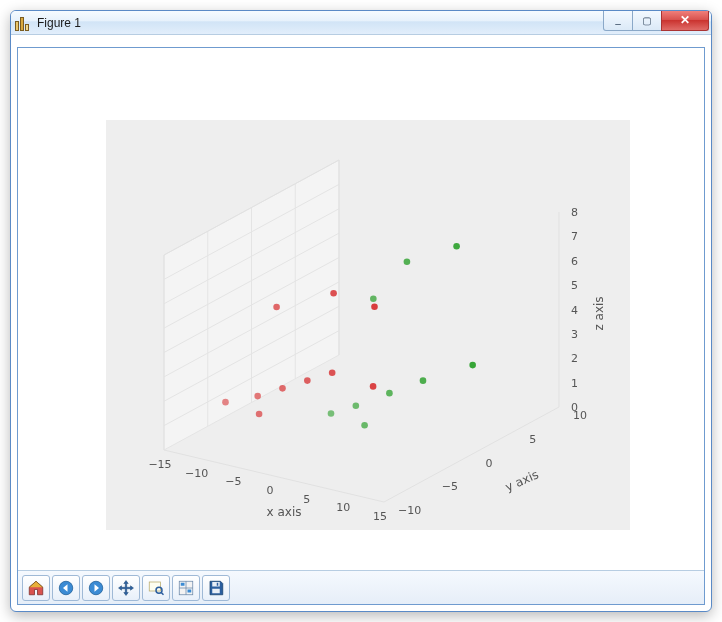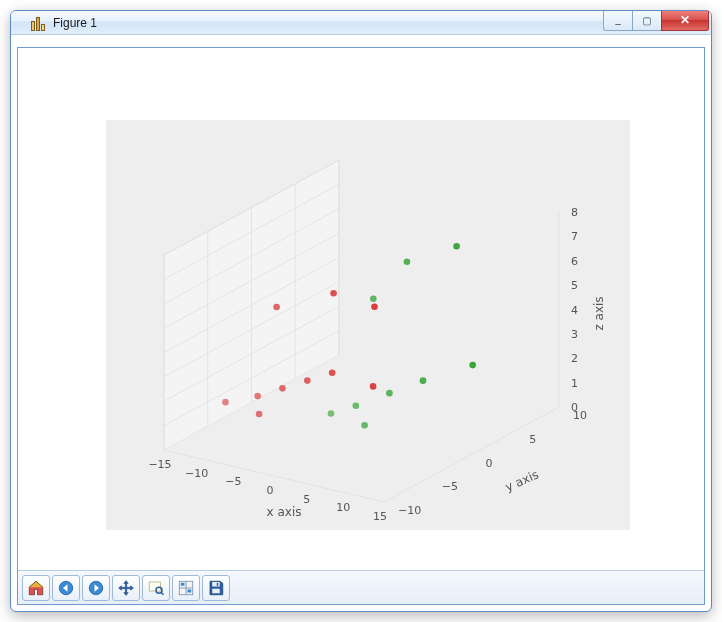--- a/index.html
+++ b/index.html
@@ -22,21 +22,21 @@
     background: #ffffff;
     box-shadow: 0 4px 14px rgba(0,0,0,0.28), 0 0 0 1px rgba(255,255,255,0.4) inset;
   }
   .titlebar {
     height: 24px;
     background: linear-gradient(to bottom, #f6fbff 0%, #e6f1fb 45%, #d1e4f6 46%, #e2eefb 100%);
     border-bottom: 1px solid #b7cde2;
     border-radius: 5px 5px 0 0;
     display: flex;
     align-items: center;
-    padding: 0 2px 0 20px;
+    padding: 0 2px 0 4px;
     position: relative;
   }
   .app-icon {
     width: 16px; height: 16px;
     margin-right: 6px;
     position: relative;
     display: inline-flex;
     align-items: flex-end;
     gap: 1px;
   }

